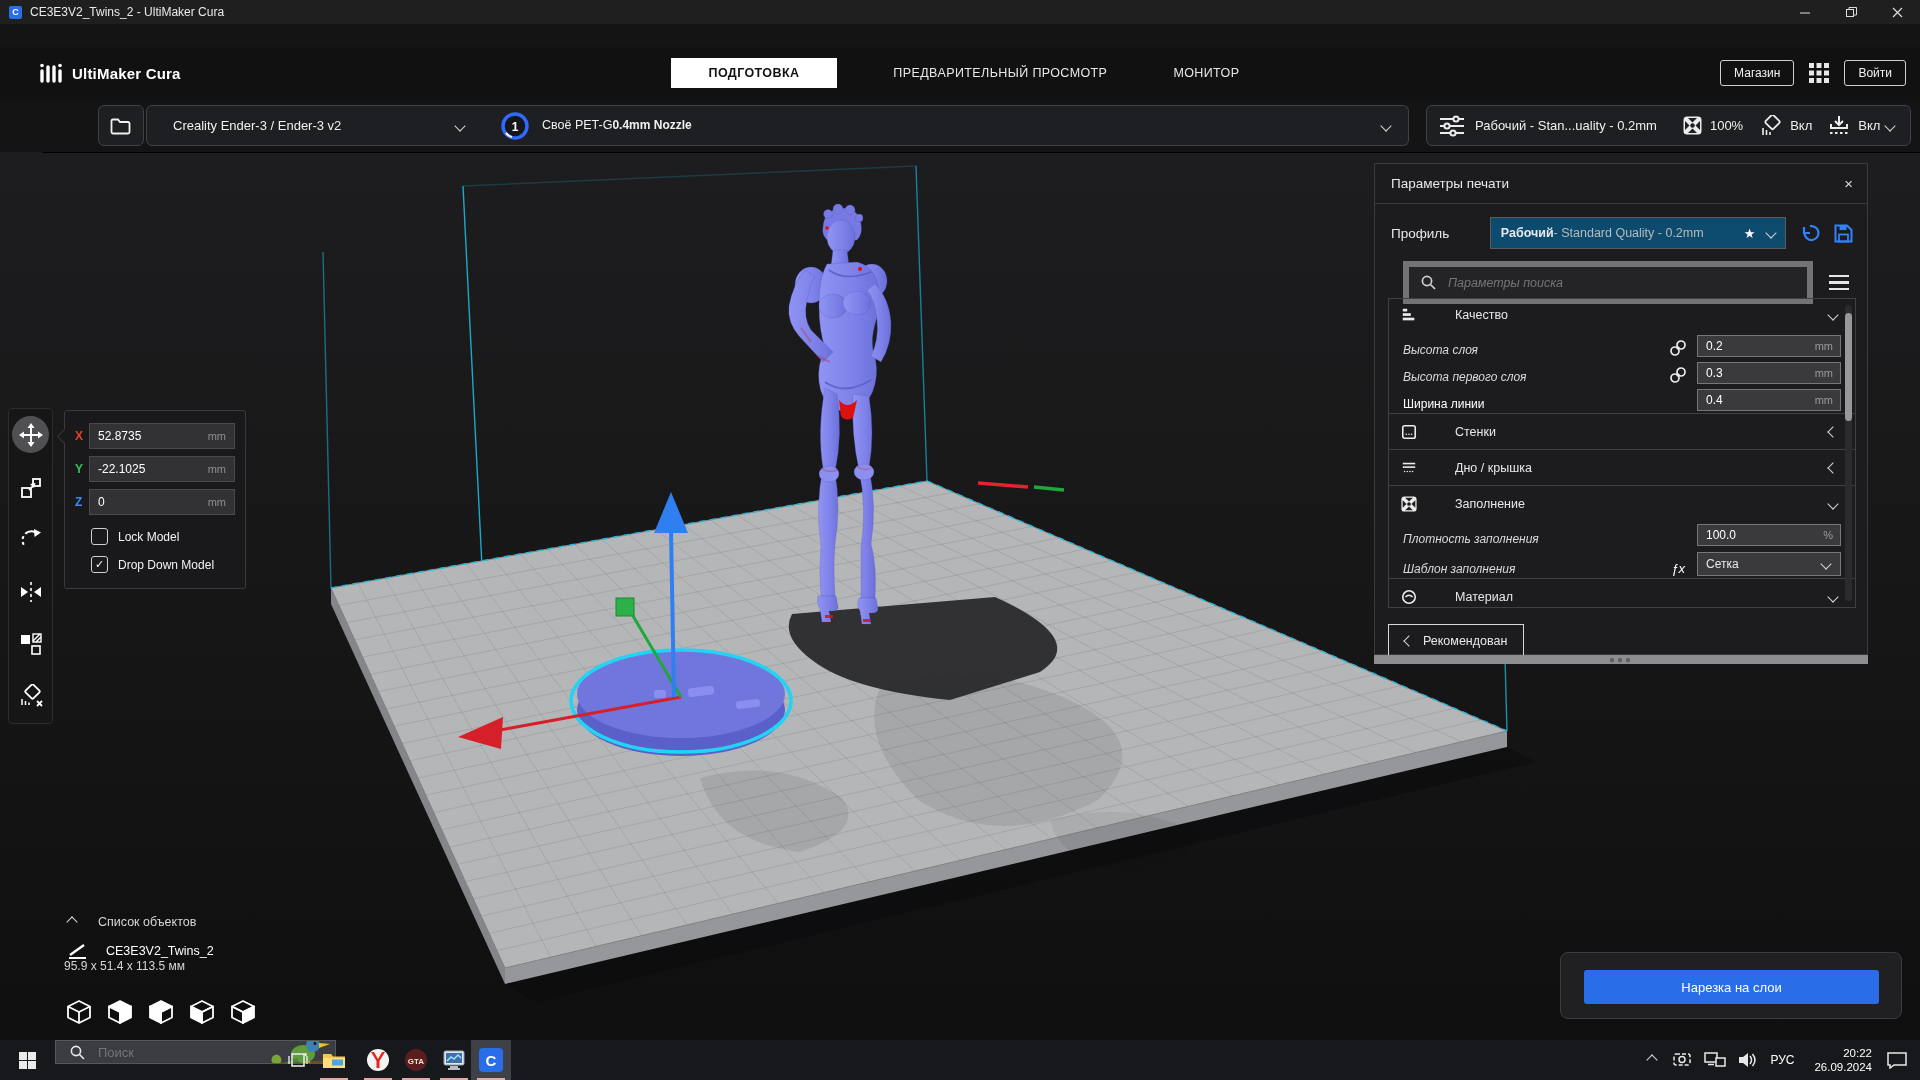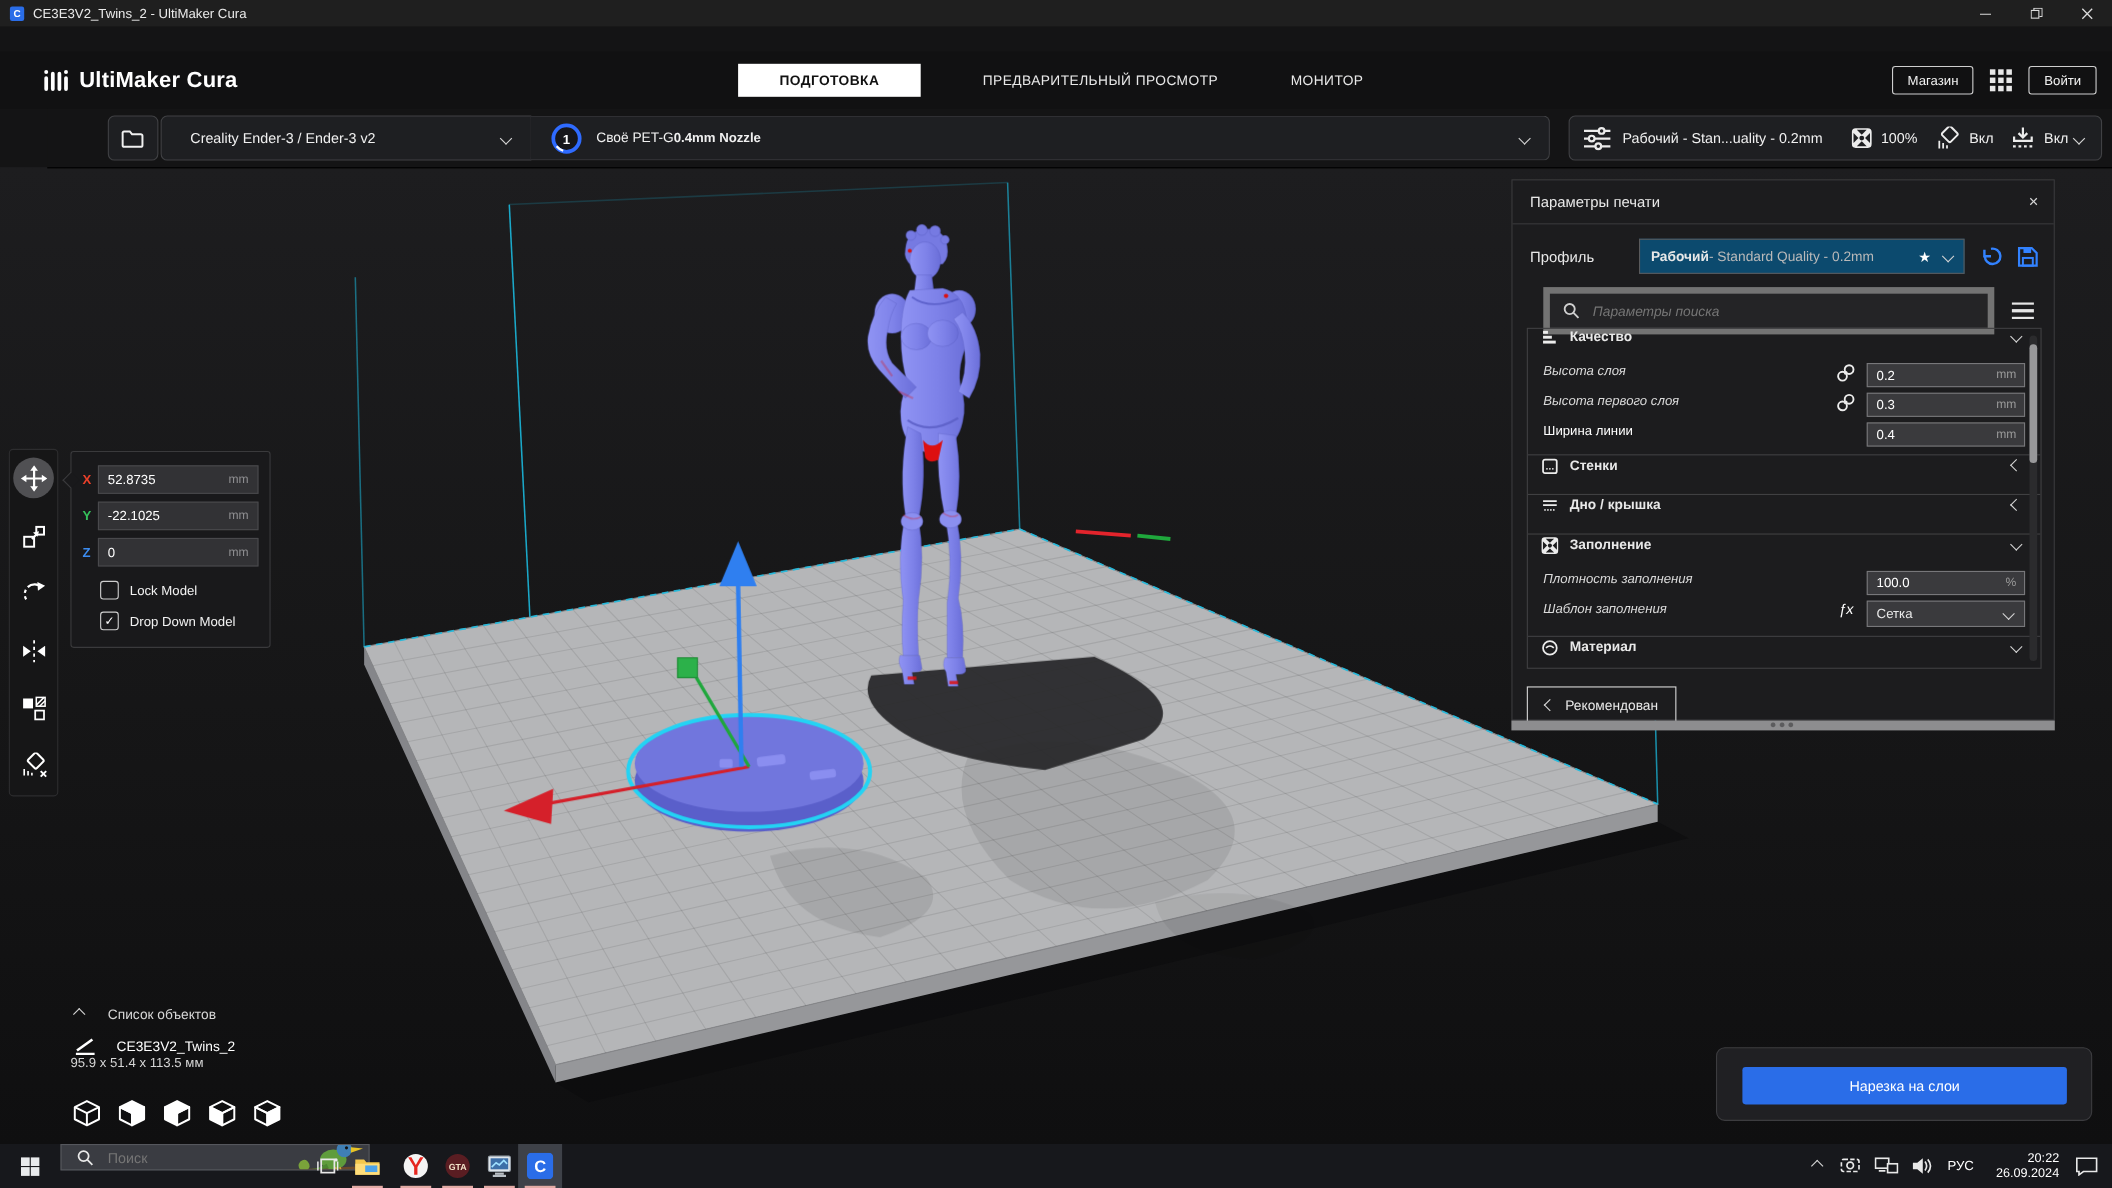--- a/index.html
+++ b/index.html
@@ -16,21 +16,21 @@
   .wbtn{width:46px;height:24px;display:flex;align-items:center;justify-content:center;color:#dcdcdc;font-size:11px;}
 
   
   #menubar{left:0;top:24px;width:1920px;height:23px;background:#121212;display:flex;align-items:center;z-index:30;
     border-bottom:1px solid #0a0a0a;}
   #menubar span{color:#e3e3e3;font-size:12px;margin-left:26px;}
   #menubar span:first-child{margin-left:10px;}
 
   
   #appheader{left:0;top:47px;width:1920px;height:52px;background:#111112;z-index:30;display:flex;align-items:center;}
-  #logo{display:flex;align-items:center;margin-left:38px;color:#fff;font-size:20px;font-weight:bold;letter-spacing:.2px;}
+  #logo{display:flex;align-items:center;margin-left:38px;color:#fff;font-size:15px;font-weight:bold;letter-spacing:.2px;}
   #tabs{position:absolute;left:0;right:0;margin:auto;display:flex;justify-content:center;align-items:center;gap:46px;}
   .tab{color:#e8e8e8;font-size:12.5px;letter-spacing:.4px;padding:8px 10px;}
   .tab.active{background:#ffffff;color:#111;padding:8px 38px;font-weight:bold;}
   #hdr-right{margin-left:auto;display:flex;align-items:center;gap:14px;margin-right:14px;}
   .hbtn{border:1px solid #cfcfcf;border-radius:3px;color:#f2f2f2;font-size:12px;padding:5px 13px;background:transparent;}
 
   
   #configbar{left:0;top:99px;width:1920px;height:53px;background:#141415;z-index:30;border-bottom:1px solid #000;margin-left:43px;}
   .cfgcell{position:absolute;top:6px;height:41px;background:#1e1f22;border:1px solid #404144;box-sizing:border-box;
     display:flex;align-items:center;color:#f0f0f0;font-size:13px;}
@@ -62,24 +62,24 @@
   .blueico{color:#3282ff;margin-left:14px;}
   #search-row{display:flex;align-items:center;margin:12px 14px 0 28px;}
   #search-box{width:410px;height:43px;border:6px solid #737373;background:#242426;box-sizing:border-box;
     display:flex;align-items:center;}
   #search-box input{background:transparent;border:none;outline:none;color:#9a9a9a;font-style:italic;
     font-size:12.5px;width:330px;font-family:"Liberation Sans",sans-serif;}
   #burger{margin-left:16px;display:flex;flex-direction:column;gap:4px;}
   #burger div{width:20px;height:2.5px;background:#e6e6e6;}
   #setlist{position:absolute;left:13px;top:134px;width:468px;height:310px;border:1px solid #404042;
     box-sizing:border-box;overflow:hidden;}
-  .sec-head{display:flex;align-items:flex-start;height:31px;font-size:12.5px;font-weight:bold;}
+  .sec-head{display:flex;align-items:center;height:31px;font-size:12.5px;font-weight:normal;gap:28px;}
   .sec-head .sic{width:16px;height:16px;margin:0 10px 0 12px;}
   .sec-head .chvwrap{margin-left:auto;margin-right:18px;}
-  .srow{display:flex;align-items:flex-start;height:27px;font-size:12px;}
+  .srow{display:flex;align-items:flex-end;height:27px;font-size:12px;}
   .srow .lab{margin-left:14px;color:#fff;}
   .srow .lab.it{font-style:italic;color:#dadada;}
   .srow .mid{margin-left:auto;}
   .sfield{width:144px;height:22px;background:#3a3a3d;border:1px solid #77777a;box-sizing:border-box;
     display:flex;align-items:center;margin-right:14px;}
   .sfield .v{margin-left:8px;font-size:12px;color:#fff;}
   .sfield .u{margin-left:auto;margin-right:7px;font-size:11px;color:#9a9a9a;}
   .sdrop{width:144px;height:24px;background:#3a3a3d;border:1px solid #77777a;box-sizing:border-box;
     display:flex;align-items:center;margin-right:14px;font-size:12px;}
   .sdrop .v{margin-left:8px;}

